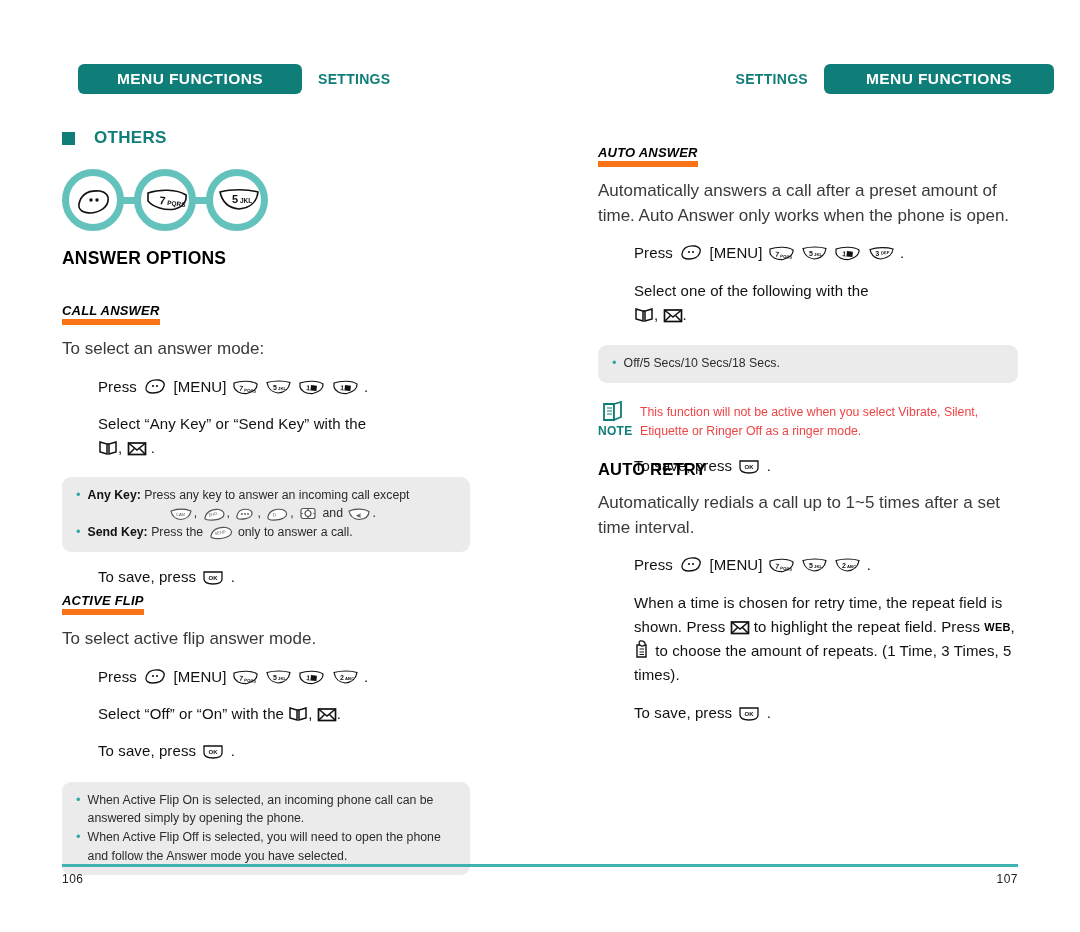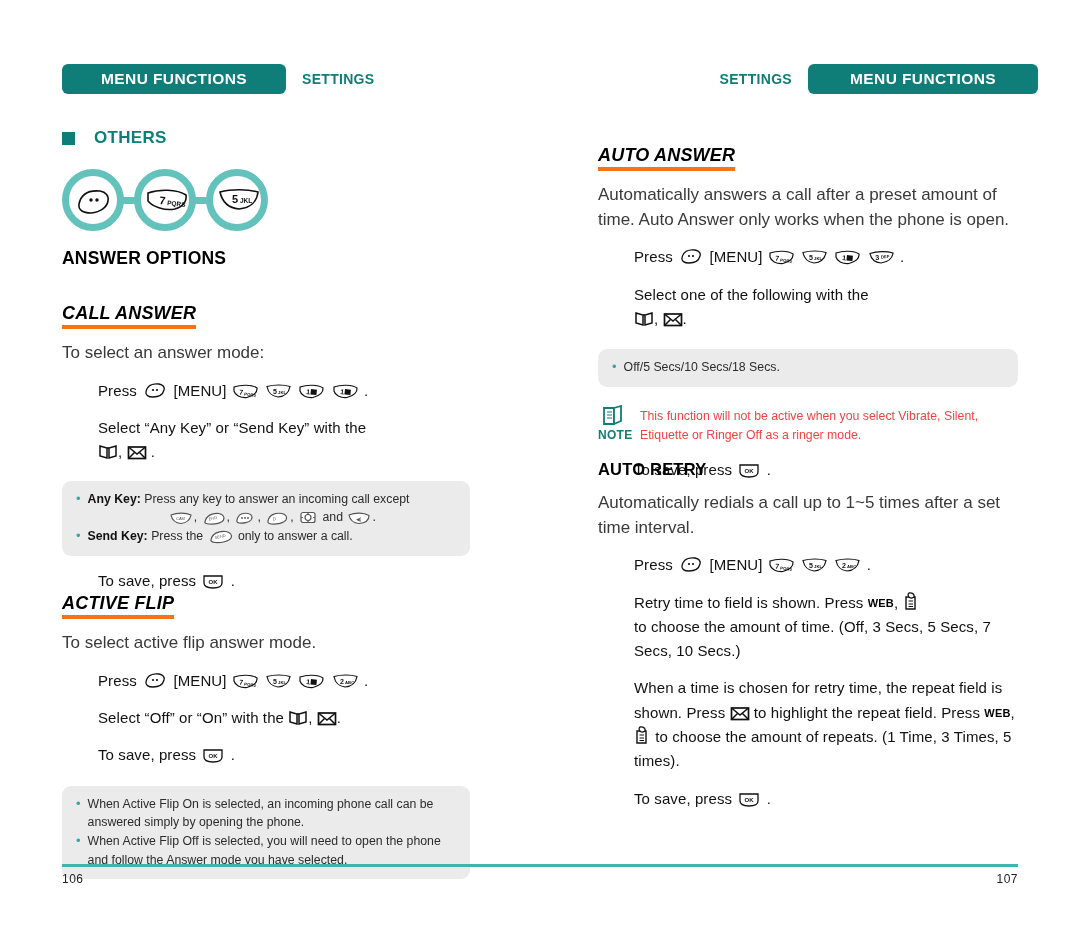--- a/index.html
+++ b/index.html
@@ -30,21 +30,21 @@
     width: 440px;
     height: 932px;
   }
   .col-left  { left: 62px; }
   .col-right { left: 598px; }
 
   
   .header-row {
     position: absolute;
     top: 62px;
-    left: 0;
+    left: 16px;
     width: 440px;
     height: 34px;
     display: flex;
     align-items: center;
   }
   .header-row.left  { justify-content: flex-start; }
   .header-row.right { justify-content: flex-end; }
 
   .band {
     background: #0f7d78;
@@ -137,24 +137,24 @@
   
   .h-answer-opts {
     position: absolute;
     left: 0;
     font-size: 17.5px;
     font-weight: bold;
     letter-spacing: 0.2px;
     color: #000;
   }
   .h-sub {
-    font-size: 18px;
+    font-size: 13px;
     font-weight: bold;
     font-style: italic;
-    border-bottom: 4px solid #f97316;
+    border-bottom: 6px solid #f97316;
     display: inline-block;
     padding-bottom: 1px;
     letter-spacing: 0.2px;
     color: #000;
     margin-top: 17px;
   }
   .h-sub-plain {
     font-size: 16.5px;
     font-weight: bold;
     display: inline-block;
@@ -701,32 +701,20 @@
           <span class="kb">
             <svg width="27" height="17" viewBox="0 0 27 17">
                 <path d="M2 3.5 C9 1.5 19 1.5 25 3.5 C24 9 20 13.5 13 14 C7 13.5 3 9 2 3.5 Z" fill="#fff" stroke="#111" stroke-width="1.2"></path>
                 <text x="8" y="10.5" font-size="7" font-weight="bold" font-family="Liberation Sans, sans-serif" fill="#111">2</text>
                 <text x="13" y="10.5" font-size="4.2" font-weight="bold" font-family="Liberation Sans, sans-serif" fill="#111">ABC</text>
               </svg>
           </span>
           <span>.</span>
         </div>
 
-        <div class="step" style="max-width:386px;">
-          <span>Retry time to field is shown. Press</span>
-          <span class="gl-web">WEB</span><span>,</span>
-          <span class="gl-doc">
-            <svg width="17" height="19" viewBox="0 0 17 19">
-              <path d="M3 5 L12 5 L12 17 L3 17 Z" fill="#fff" stroke="#111" stroke-width="1.4"></path>
-              <path d="M5.5 9 L10 9 M5.5 12 L10 12 M5.5 14.5 L10 14.5" stroke="#111" stroke-width="1.1"></path>
-              <path d="M6 1 C9 0.5 11.5 2 11 4.5 C10.5 6 8 6.5 6.5 5.5 C5 4.5 4.5 2 6 1 Z" fill="#fff" stroke="#111" stroke-width="1.3"></path>
-            </svg>
-          </span><br>
-          <span>to choose the amount of time. (Off, 3 Secs, 5 Secs, 7 Secs, 10 Secs.)</span>
-        </div>
 
         <div class="step" style="max-width:386px;">
           <span>When a time is chosen for retry time, the repeat field is shown. Press</span>
           <span class="gl-env">
             <svg width="20" height="15" viewBox="0 0 20 15">
                 <rect x="1.5" y="2" width="17" height="11.5" fill="#fff" stroke="#111" stroke-width="1.7"></rect>
                 <path d="M1.5 2 L10 9 L18.5 2" fill="none" stroke="#111" stroke-width="1.5"></path>
                 <path d="M1.5 13.5 L7.5 7.5 M18.5 13.5 L12.5 7.5" fill="none" stroke="#111" stroke-width="1.5"></path>
               </svg>
           </span>

